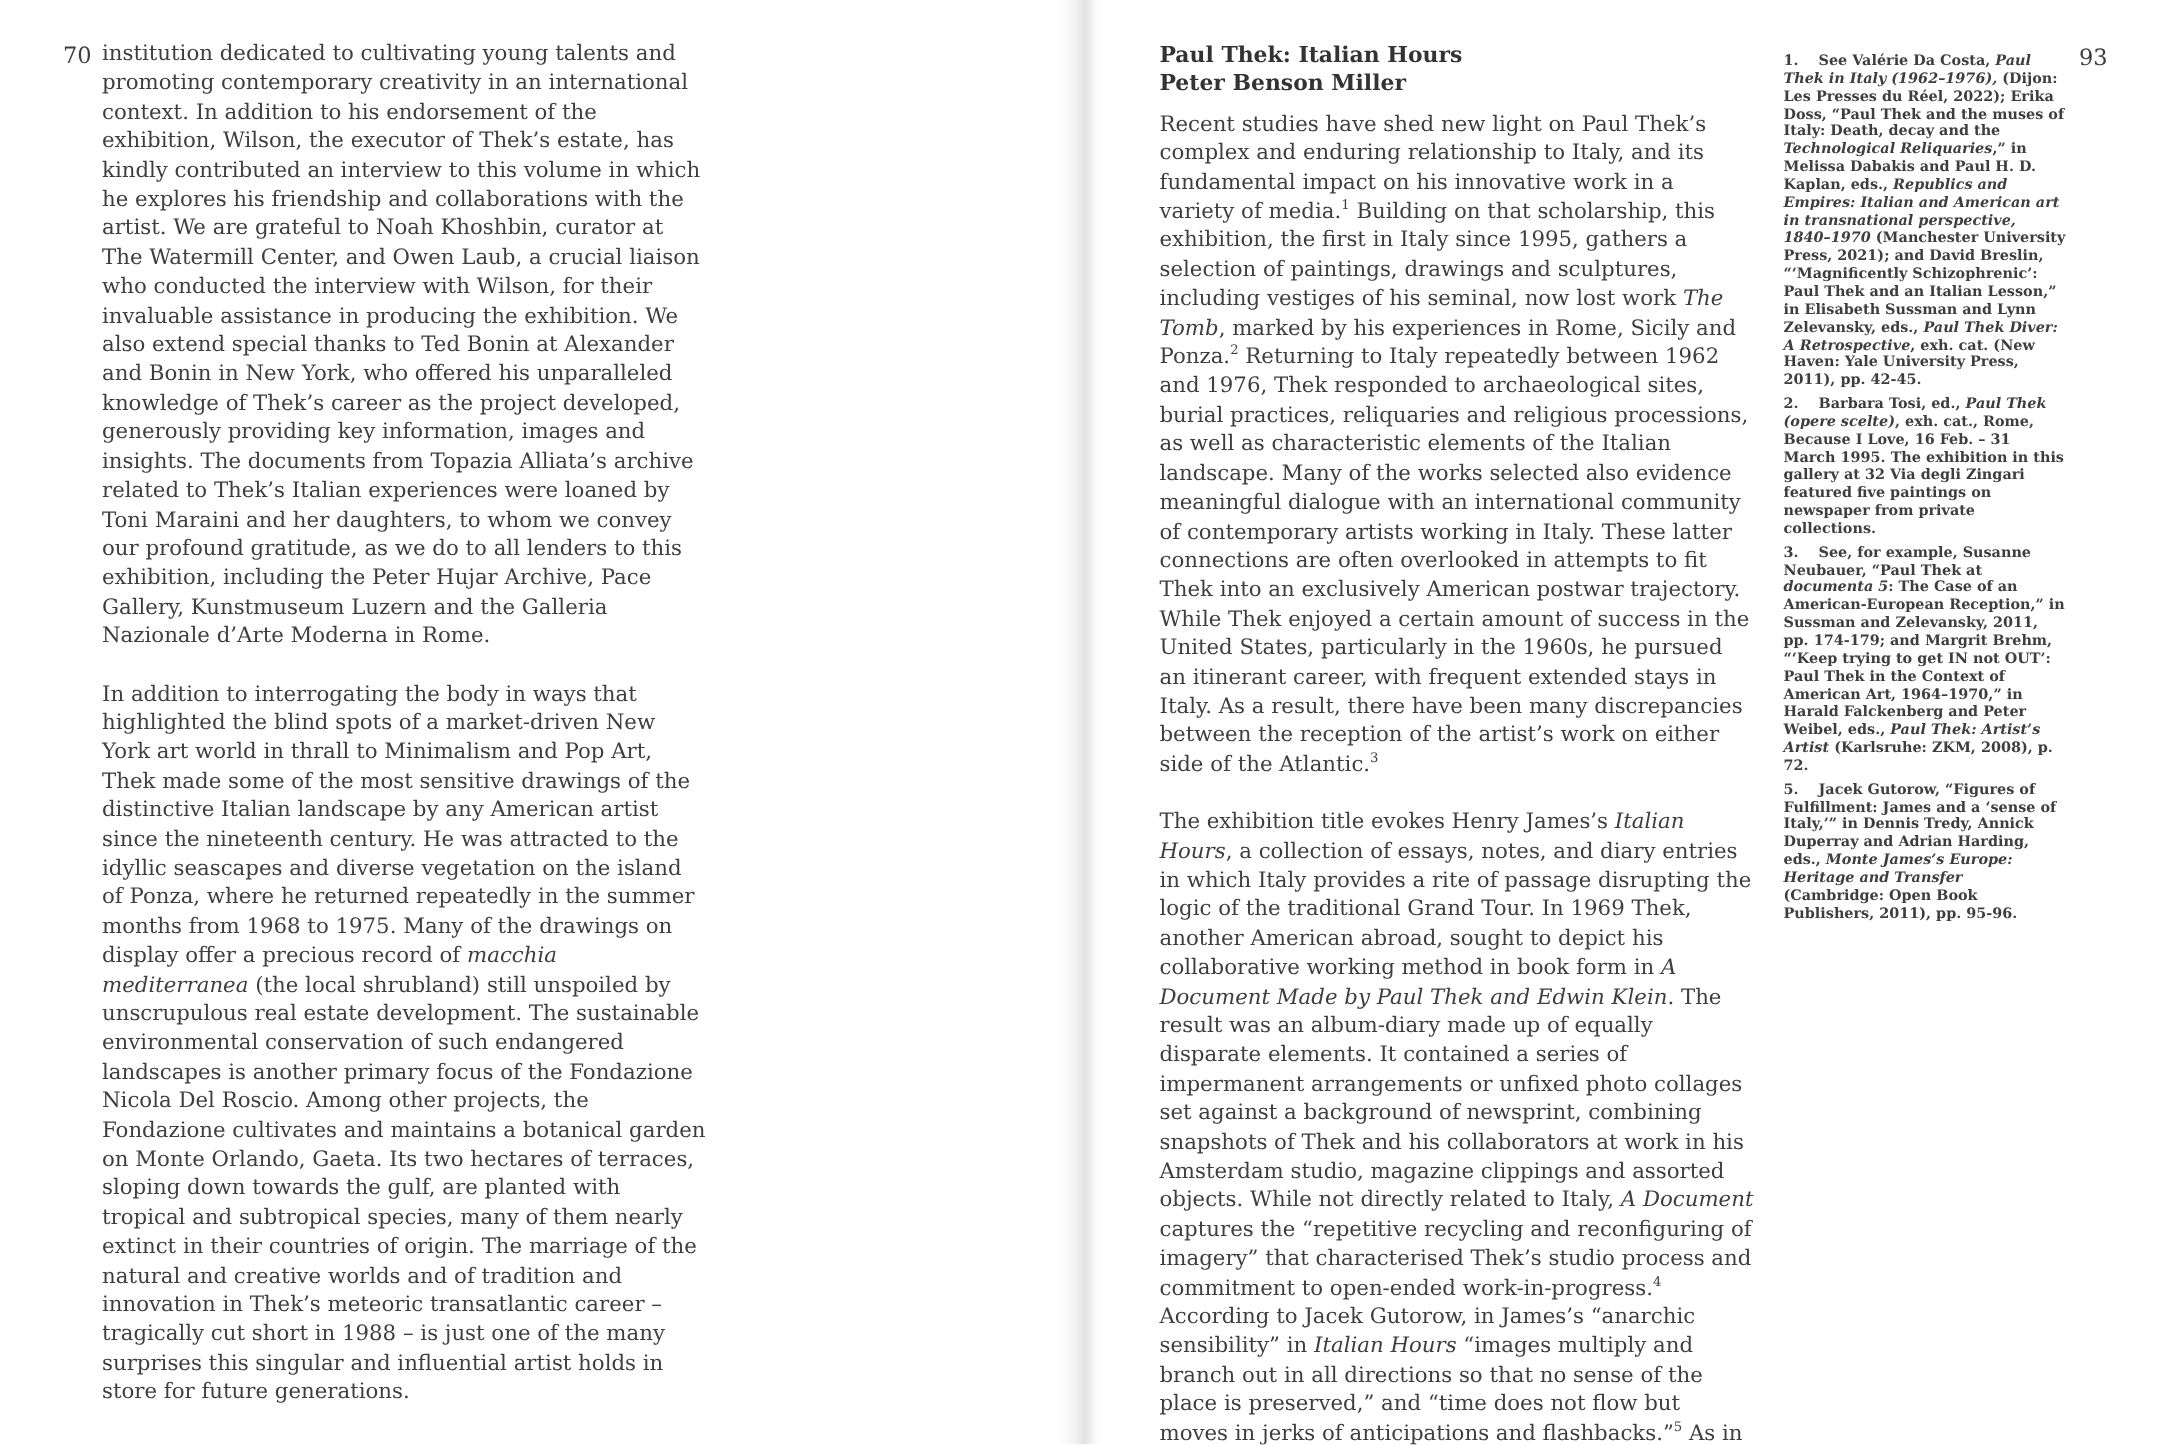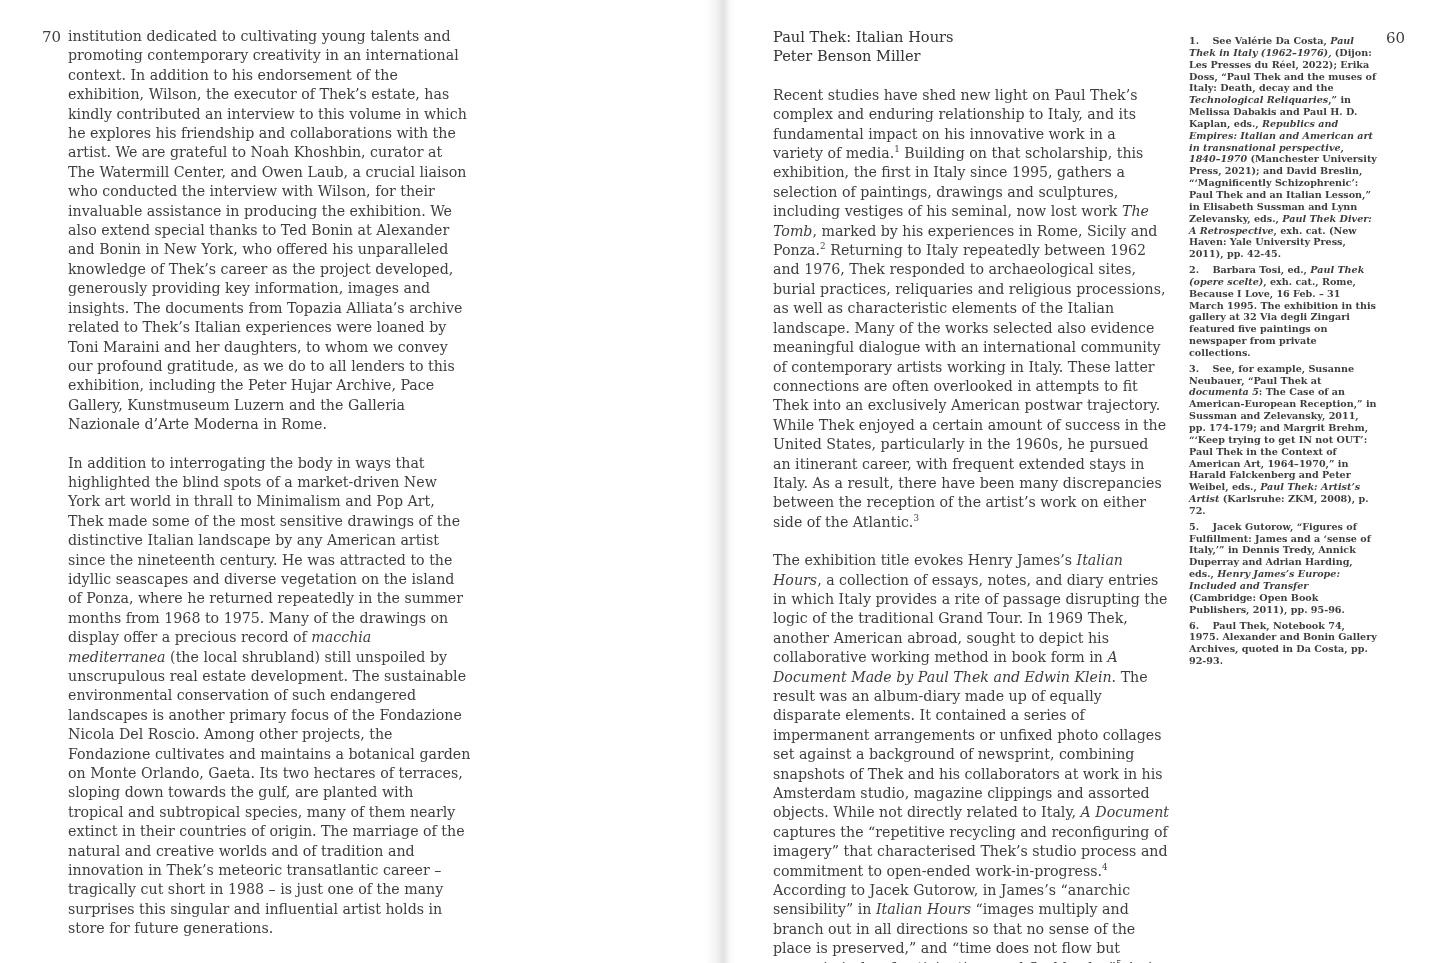--- a/index.html
+++ b/index.html
@@ -27,24 +27,24 @@
   .para{
     margin:0 0 19px 0;
     font-size:14.2px;
     line-height:19.4px;
     text-align:left;
   }
   .essay-title,.essay-author{
     margin:0;
     font-size:14.6px;
     line-height:19.4px;
-    font-weight:400;
+    font-weight:700;
     color:#333333;
   }
-  .essay-author{margin-bottom:20px;}
+  .essay-author{margin-bottom:8px;}
   .fn{
     margin:4px;
     font-size:9.6px;
     line-height:11.85px;
     font-weight:bold;
   }
   sup{
     font-size:62%;
     vertical-align:super;
     line-height:0;
@@ -81,19 +81,18 @@
     <h1 class="essay-title">Paul Thek: Italian Hours</h1>
     <h2 class="essay-author">Peter Benson Miller</h2>
     <p class="para">Recent studies have shed new light on Paul Thek’s complex and enduring relationship to Italy, and its fundamental impact on his innovative work in a variety of media.<sup>1</sup> Building on that scholarship, this exhibition, the first in Italy since 1995, gathers a selection of paintings, drawings and sculptures, including vestiges of his seminal, now lost work <em>The Tomb</em>, marked by his experiences in Rome, Sicily and Ponza.<sup>2</sup> Returning to Italy repeatedly between 1962 and 1976, Thek responded to archaeological sites, burial practices, reliquaries and religious processions, as well as characteristic elements of the Italian landscape. Many of the works selected also evidence meaningful dialogue with an international community of contemporary artists working in Italy. These latter connections are often overlooked in attempts to fit Thek into an exclusively American postwar trajectory. While Thek enjoyed a certain amount of success in the United States, particularly in the 1960s, he pursued an itinerant career, with frequent extended stays in Italy. As a result, there have been many discrepancies between the reception of the artist’s work on either side of the Atlantic.<sup>3</sup></p>
     <p class="para">The exhibition title evokes Henry James’s <em>Italian Hours</em>, a collection of essays, notes, and diary entries in which Italy provides a rite of passage disrupting the logic of the traditional Grand Tour. In 1969 Thek, another American abroad, sought to depict his collaborative working method in book form in <em>A Document Made by Paul Thek and Edwin Klein</em>. The result was an album-diary made up of equally disparate elements. It contained a series of impermanent arrangements or unfixed photo collages set against a background of newsprint, combining snapshots of Thek and his collaborators at work in his Amsterdam studio, magazine clippings and assorted objects. While not directly related to Italy, <em>A Document</em> captures the “repetitive recycling and reconfiguring of imagery” that characterised Thek’s studio process and commitment to open-ended work-in-progress.<sup>4</sup> According to Jacek Gutorow, in James’s “anarchic sensibility” in <em>Italian Hours</em> “images multiply and branch out in all directions so that no sense of the place is preserved,” and “time does not flow but moves in jerks of anticipations and flashbacks.”<sup>5</sup> As in , Thek’s varied responses to Italy in different media, like James’s assorted texts, range across different disciplines and formats, including private ruminations as well as public statements. Included in the exhibition are several letters in which he described his day-to-day activities in Italy, as well as aspects of his work in progress. Thek’s nomadic career challenges efforts to pin him down to a specific place; while certain sites in Italy – Rome, Sicily, Ponza – nourished his work, Thek was constantly on the move. His trajectory also upends conventional chronology, frequently leaping ahead and retracing its own steps, even though time itself was a constant preoccupation. Beginning in 1969, Thek recorded disjointed, stream-of-consciousness memories and thoughts in a series of notebooks. One entry, written in 1975, compresses several years in Europe into a staccato list of names, dates, events and places, many of them related to Italy. In the rapid-fire inventory, a series of recollections as stream of consciousness, Thek captures the fleeting nature of his experiences and their recurring echoes in his subsequent work. His projects made in Italy or inspired by his time there explicitly engage death, decay, memory</p>
   </div>
 
   <div id="fn-col" class="col">
     <p class="fn">1.&nbsp;&nbsp;&nbsp;&nbsp;See Valérie Da Costa, <em>Paul Thek in Italy (1962–1976),</em> (Dijon: Les Presses du Réel, 2022); Erika Doss, “Paul Thek and the muses of Italy: Death, decay and the <em>Technological Reliquaries</em>,” in Melissa Dabakis and Paul H. D. Kaplan, eds., <em>Republics and Empires: Italian and American art in transnational perspective, 1840–1970</em> (Manchester University Press, 2021); and David Breslin, “‘Magnificently Schizophrenic’: Paul Thek and an Italian Lesson,” in Elisabeth Sussman and Lynn Zelevansky, eds., <em>Paul Thek Diver: A Retrospective</em>, exh. cat. (New Haven: Yale University Press, 2011), pp. 42-45.</p>
     <p class="fn">2.&nbsp;&nbsp;&nbsp;&nbsp;Barbara Tosi, ed., <em>Paul Thek (opere scelte)</em>, exh. cat., Rome, Because I Love, 16 Feb. – 31 March 1995. The exhibition in this gallery at 32 Via degli Zingari featured five paintings on newspaper from private collections.</p>
     <p class="fn">3.&nbsp;&nbsp;&nbsp;&nbsp;See, for example, Susanne Neubauer, “Paul Thek at <em>documenta 5</em>: The Case of an American-European Reception,” in Sussman and Zelevansky, 2011, pp. 174-179; and Margrit Brehm, “‘Keep trying to get IN not OUT’: Paul Thek in the Context of American Art, 1964–1970,” in Harald Falckenberg and Peter Weibel, eds., <em>Paul Thek: Artist’s Artist</em> (Karlsruhe: ZKM, 2008), p. 72.</p>
-    <p class="fn">5.&nbsp;&nbsp;&nbsp;&nbsp;Jacek Gutorow, “Figures of Fulfillment: James and a ‘sense of Italy,’” in Dennis Tredy, Annick Duperray and Adrian Harding, eds., <em>Henry James’s Europe: Included and Transfer</em> (Cambridge: Open Book Publishers, 2011), pp. 95-96.</p>
-    <p class="fn">6.&nbsp;&nbsp;&nbsp;&nbsp;Paul Thek, Notebook 74, 1975. Alexander and Bonin Gallery Archives, quoted in Da Costa, pp. 92-93.</p>
+    <p class="fn">5.&nbsp;&nbsp;&nbsp;&nbsp;Jacek Gutorow, “Figures of Fulfillment: James and a ‘sense of Italy,’” in Dennis Tredy, Annick Duperray and Adrian Harding, eds., <em>Monte James’s Europe: Heritage and Transfer</em> (Cambridge: Open Book Publishers, 2011), pp. 95-96.</p>
   </div>
 
-  <div id="right-pagenum" class="pagenum">60</div>
+  <div id="right-pagenum" class="pagenum">93</div>
 
 </div>
 
 </body></html>

